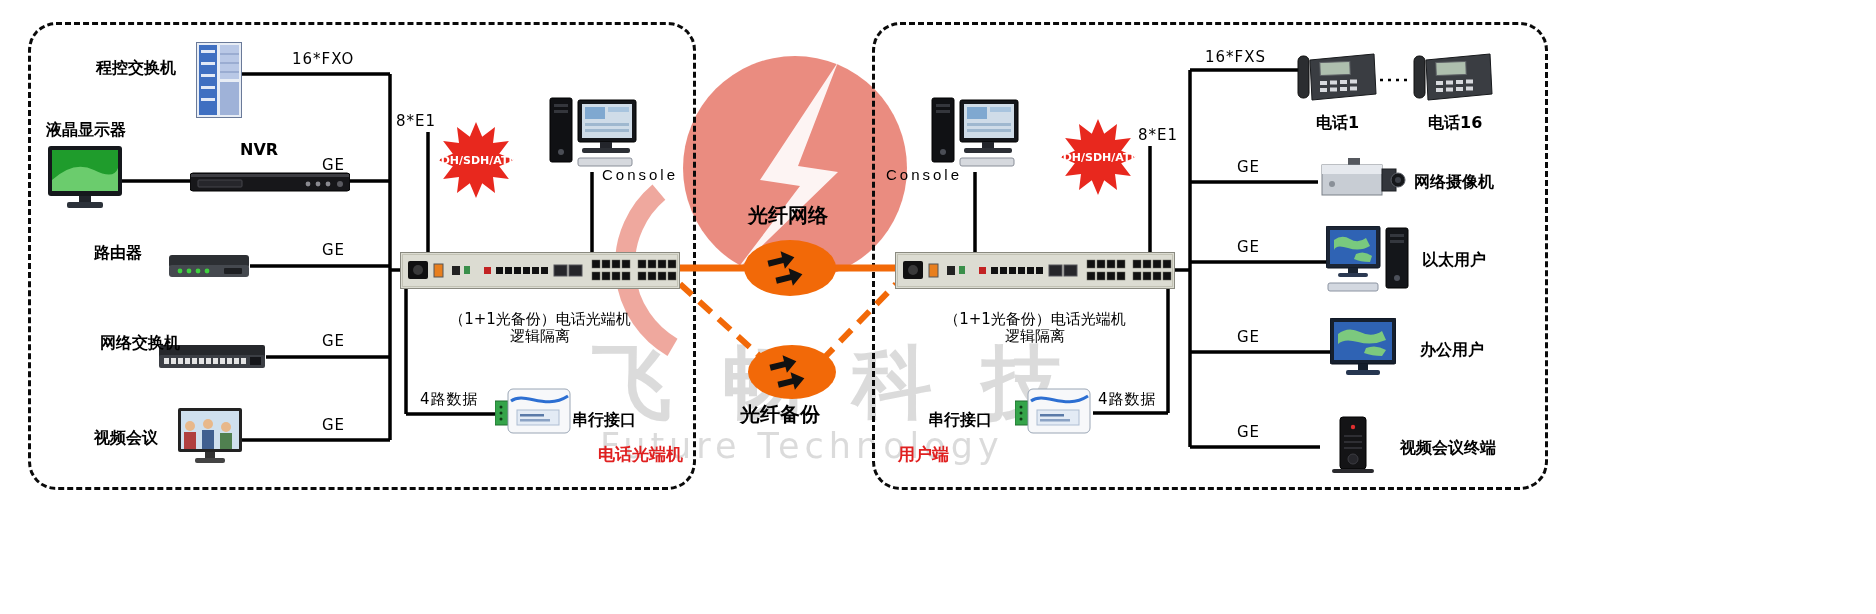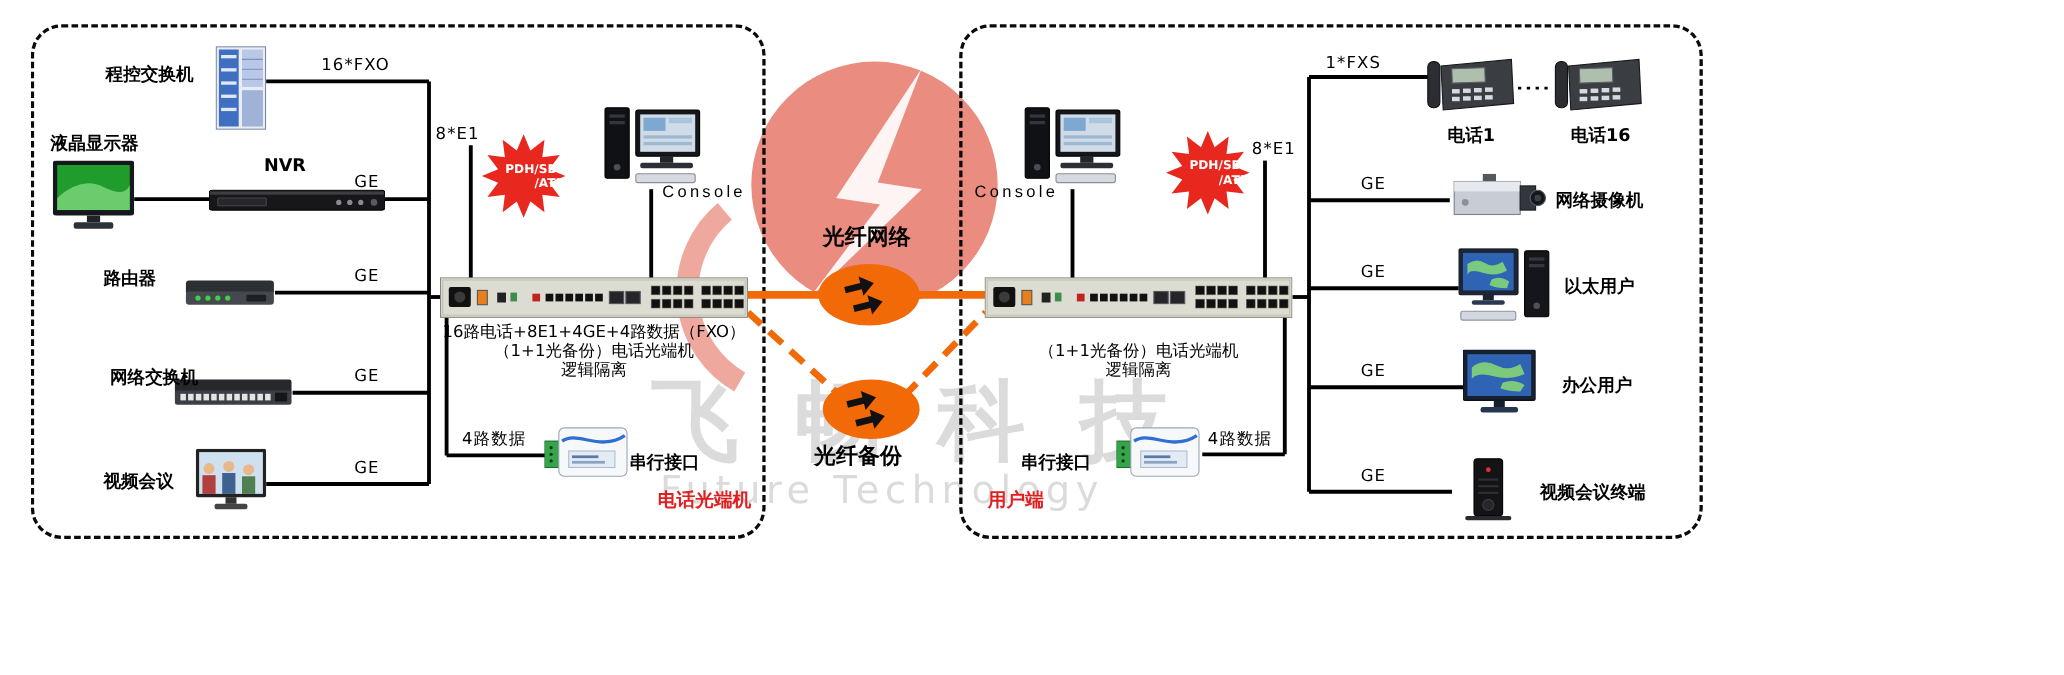--- a/index.html
+++ b/index.html
@@ -27,21 +27,21 @@
   .lbl { position:absolute; z-index:6; color:#000; white-space:nowrap; }
   .dev-lbl  { font-size:16px;font-weight:bold; }
   .port-lbl { font-size:15px; letter-spacing:1px; }
   .rack-cap { font-size:15px; text-align:center; width:290px; }
   .room-lbl { color:#e02020; font-size:17px; font-weight:bold; }
   .fiber-lbl { font-size:20px; font-weight:bold; }
   .console-lbl { font-size:15px; letter-spacing:3px; font-family:Liberation Sans, sans-serif; }
 
   .burst { position:absolute; width:80px; height:80px; z-index:5; }
   .burst-text { position:absolute; left:0; top:0; width:80px; height:80px; display:flex;
-                flex-direction:column; align-items:flex-end; justify-content:center;
+                flex-direction:row; align-items:center; justify-content:center;
                 color:#fff; font-size:11px; font-weight:bold; line-height:13px; text-align:center; }
 </style>
 </head>
 <body>
 
 <div class="canvas">
 
   <svg class="abs wm-svg" width="1876" height="614">
     <circle cx="795" cy="168" r="112" fill="#e2604f" opacity="0.72"></circle>
     <path d="M672.5 347.3 A95 95 0 0 1 658.9 192.2" fill="none" stroke="#e2604f" stroke-width="20" opacity="0.55"></path>
@@ -446,33 +446,32 @@
   <div class="lbl dev-lbl" style="left:240px;top:140px">NVR</div>
   <div class="lbl port-lbl" style="left:322px;top:156px">GE</div>
   <div class="lbl dev-lbl" style="left:94px;top:243px">路由器</div>
   <div class="lbl port-lbl" style="left:322px;top:241px">GE</div>
   <div class="lbl dev-lbl" style="left:100px;top:333px">网络交换机</div>
   <div class="lbl port-lbl" style="left:322px;top:332px">GE</div>
   <div class="lbl dev-lbl" style="left:94px;top:428px">视频会议</div>
   <div class="lbl port-lbl" style="left:322px;top:416px">GE</div>
   <div class="lbl port-lbl" style="left:396px;top:112px">8*E1</div>
   <div class="lbl console-lbl" style="left:602px;top:166px">Console</div>
-  <div class="lbl rack-cap" style="left:395px;top:292px">16路电话+8E1+4GE+4路数据（FXO）</div>
   <div class="lbl rack-cap" style="left:395px;top:310px">（1+1光备份）电话光端机</div>
   <div class="lbl rack-cap" style="left:395px;top:327px">逻辑隔离</div>
   <div class="lbl port-lbl" style="left:420px;top:390px">4路数据</div>
   <div class="lbl dev-lbl" style="left:572px;top:410px">串行接口</div>
   <div class="lbl room-lbl" style="left:598px;top:443px">电话光端机</div>
 
   <div class="lbl fiber-lbl" style="left:748px;top:202px">光纤网络</div>
   <div class="lbl fiber-lbl" style="left:740px;top:401px">光纤备份</div>
 
   <div class="lbl console-lbl" style="left:886px;top:166px">Console</div>
   <div class="lbl port-lbl" style="left:1138px;top:126px">8*E1</div>
-  <div class="lbl port-lbl" style="left:1205px;top:48px">1*FXS</div>
+  <div class="lbl port-lbl" style="left:1205px;top:48px">16*FXS</div>
   <div class="lbl dev-lbl" style="left:1316px;top:113px">电话1</div>
   <div class="lbl dev-lbl" style="left:1428px;top:113px">电话16</div>
   <div class="lbl port-lbl" style="left:1237px;top:158px">GE</div>
   <div class="lbl dev-lbl" style="left:1414px;top:172px">网络摄像机</div>
   <div class="lbl port-lbl" style="left:1237px;top:238px">GE</div>
   <div class="lbl dev-lbl" style="left:1422px;top:250px">以太用户</div>
   <div class="lbl port-lbl" style="left:1237px;top:328px">GE</div>
   <div class="lbl dev-lbl" style="left:1420px;top:340px">办公用户</div>
   <div class="lbl port-lbl" style="left:1237px;top:423px">GE</div>
   <div class="lbl dev-lbl" style="left:1400px;top:438px">视频会议终端</div>

